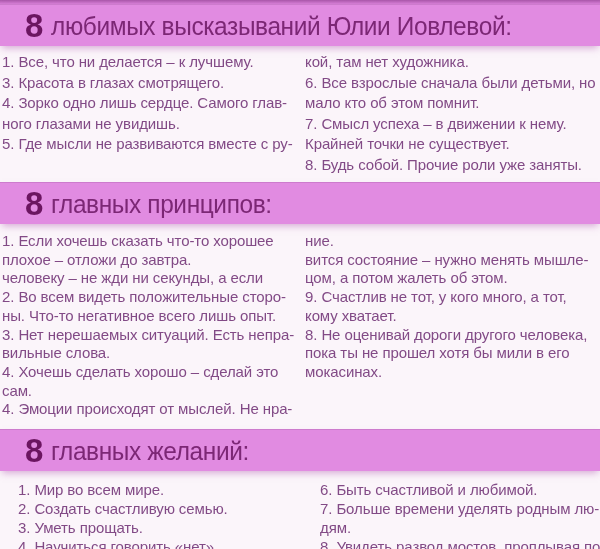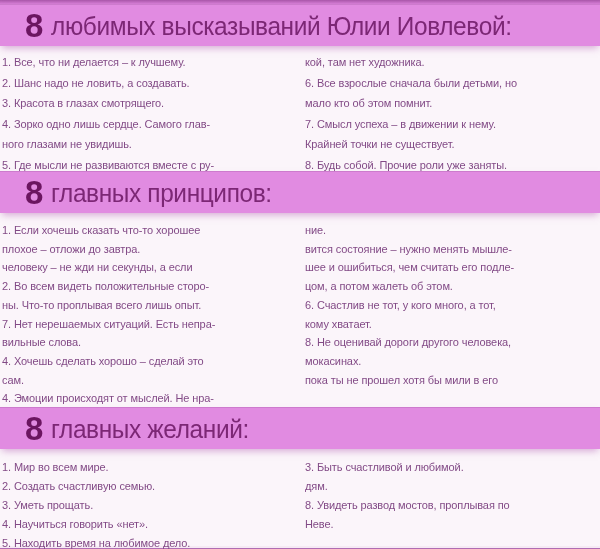--- a/index.html
+++ b/index.html
@@ -35,50 +35,49 @@
     letter-spacing:-1px;
   }
   .bar .title{
     font-size:26px;color:#7c2775;line-height:1;
     letter-spacing:-0.4px;
     transform:scaleX(.94);transform-origin:left center;
     white-space:nowrap;
   }
   .cols{
     display:flex;gap:9px;
-    padding:0 2px 1px 2px;
+    padding:0 2px 12px 2px;
     color:#824a86;
-    font-size:11px;
+    font-size:15px;
   }
   .col{width:294px;}
   .col + .col{flex:1;}
   .line{white-space:nowrap;letter-spacing:-0.1px;}
   .s1 .cols{padding-top:6px;height:118px;}
   .s1 .line{line-height:20.5px;}
   .s2 .cols{padding-top:8px;height:185px;}
   .s2 .line{line-height:18.7px;}
   .s3 .cols{padding-top:9px;height:87px;}
-  .s3 .line{line-height:19px;}
+  .s3 .line{line-height:19px;margin-left:16px;}
 </style>
 </head>
 <body>
 
 <div class="page">
 
   <div class="strip-top"></div>
 
   <section class="section s1">
     <header class="bar">
       <span class="num">8</span>
       <span class="title">любимых высказываний Юлии Иовлевой:</span>
     </header>
     <div class="cols">
       <div class="col">
           <div class="line">1. Все, что ни делается – к лучшему.</div>
-          <div class="line">2. Шанс надо не ловить, а создавать.</div>
           <div class="line">3. Красота в глазах смотрящего.</div>
           <div class="line">4. Зорко одно лишь сердце. Самого глав-</div>
           <div class="line">ного глазами не увидишь.</div>
           <div class="line">5. Где мысли не развиваются вместе с ру-</div>
         </div>
       <div class="col">
           <div class="line">кой, там нет художника.</div>
           <div class="line">6. Все взрослые сначала были детьми, но</div>
           <div class="line">мало кто об этом помнит.</div>
           <div class="line">7. Смысл успеха – в движении к нему.</div>
@@ -92,56 +91,56 @@
     <header class="bar">
       <span class="num">8</span>
       <span class="title">главных принципов:</span>
     </header>
     <div class="cols">
       <div class="col">
           <div class="line">1. Если хочешь сказать что-то хорошее</div>
           <div class="line">плохое – отложи до завтра.</div>
           <div class="line">человеку – не жди ни секунды, а если</div>
           <div class="line">2. Во всем видеть положительные сторо-</div>
-          <div class="line">ны. Что-то проплывая всего лишь опыт.</div>
-          <div class="line">7. Нет нерешаемых ситуаций. Есть непра-</div>
+          <div class="line">ны. Что-то негативное всего лишь опыт.</div>
+          <div class="line">3. Нет нерешаемых ситуаций. Есть непра-</div>
           <div class="line">вильные слова.</div>
           <div class="line">4. Хочешь сделать хорошо – сделай это</div>
           <div class="line">сам.</div>
           <div class="line">4. Эмоции происходят от мыслей. Не нра-</div>
         </div>
       <div class="col">
           <div class="line">ние.</div>
           <div class="line">вится состояние – нужно менять мышле-</div>
-          <div class="line">шее и ошибиться, чем считать его подле-</div>
           <div class="line">цом, а потом жалеть об этом.</div>
-          <div class="line">6. Счастлив не тот, у кого много, а тот,</div>
+          <div class="line">9. Счастлив не тот, у кого много, а тот,</div>
           <div class="line">кому хватает.</div>
           <div class="line">8. Не оценивай дороги другого человека,</div>
+          <div class="line">пока ты не прошел хотя бы мили в его</div>
           <div class="line">мокасинах.</div>
-          <div class="line">пока ты не прошел хотя бы мили в его</div>
         </div>
     </div>
   </section>
 
   <section class="section s3">
     <header class="bar">
       <span class="num">8</span>
       <span class="title">главных желаний:</span>
     </header>
     <div class="cols">
       <div class="col">
           <div class="line">1. Мир во всем мире.</div>
           <div class="line">2. Создать счастливую семью.</div>
           <div class="line">3. Уметь прощать.</div>
           <div class="line">4. Научиться говорить «нет».</div>
           <div class="line">5. Находить время на любимое дело.</div>
         </div>
       <div class="col">
-          <div class="line">3. Быть счастливой и любимой.</div>
+          <div class="line">6. Быть счастливой и любимой.</div>
+          <div class="line">7. Больше времени уделять родным лю-</div>
           <div class="line">дям.</div>
           <div class="line">8. Увидеть развод мостов, проплывая по</div>
           <div class="line">Неве.</div>
         </div>
     </div>
   </section>
 
   <div class="strip-bottom"></div>
 
 </div>

